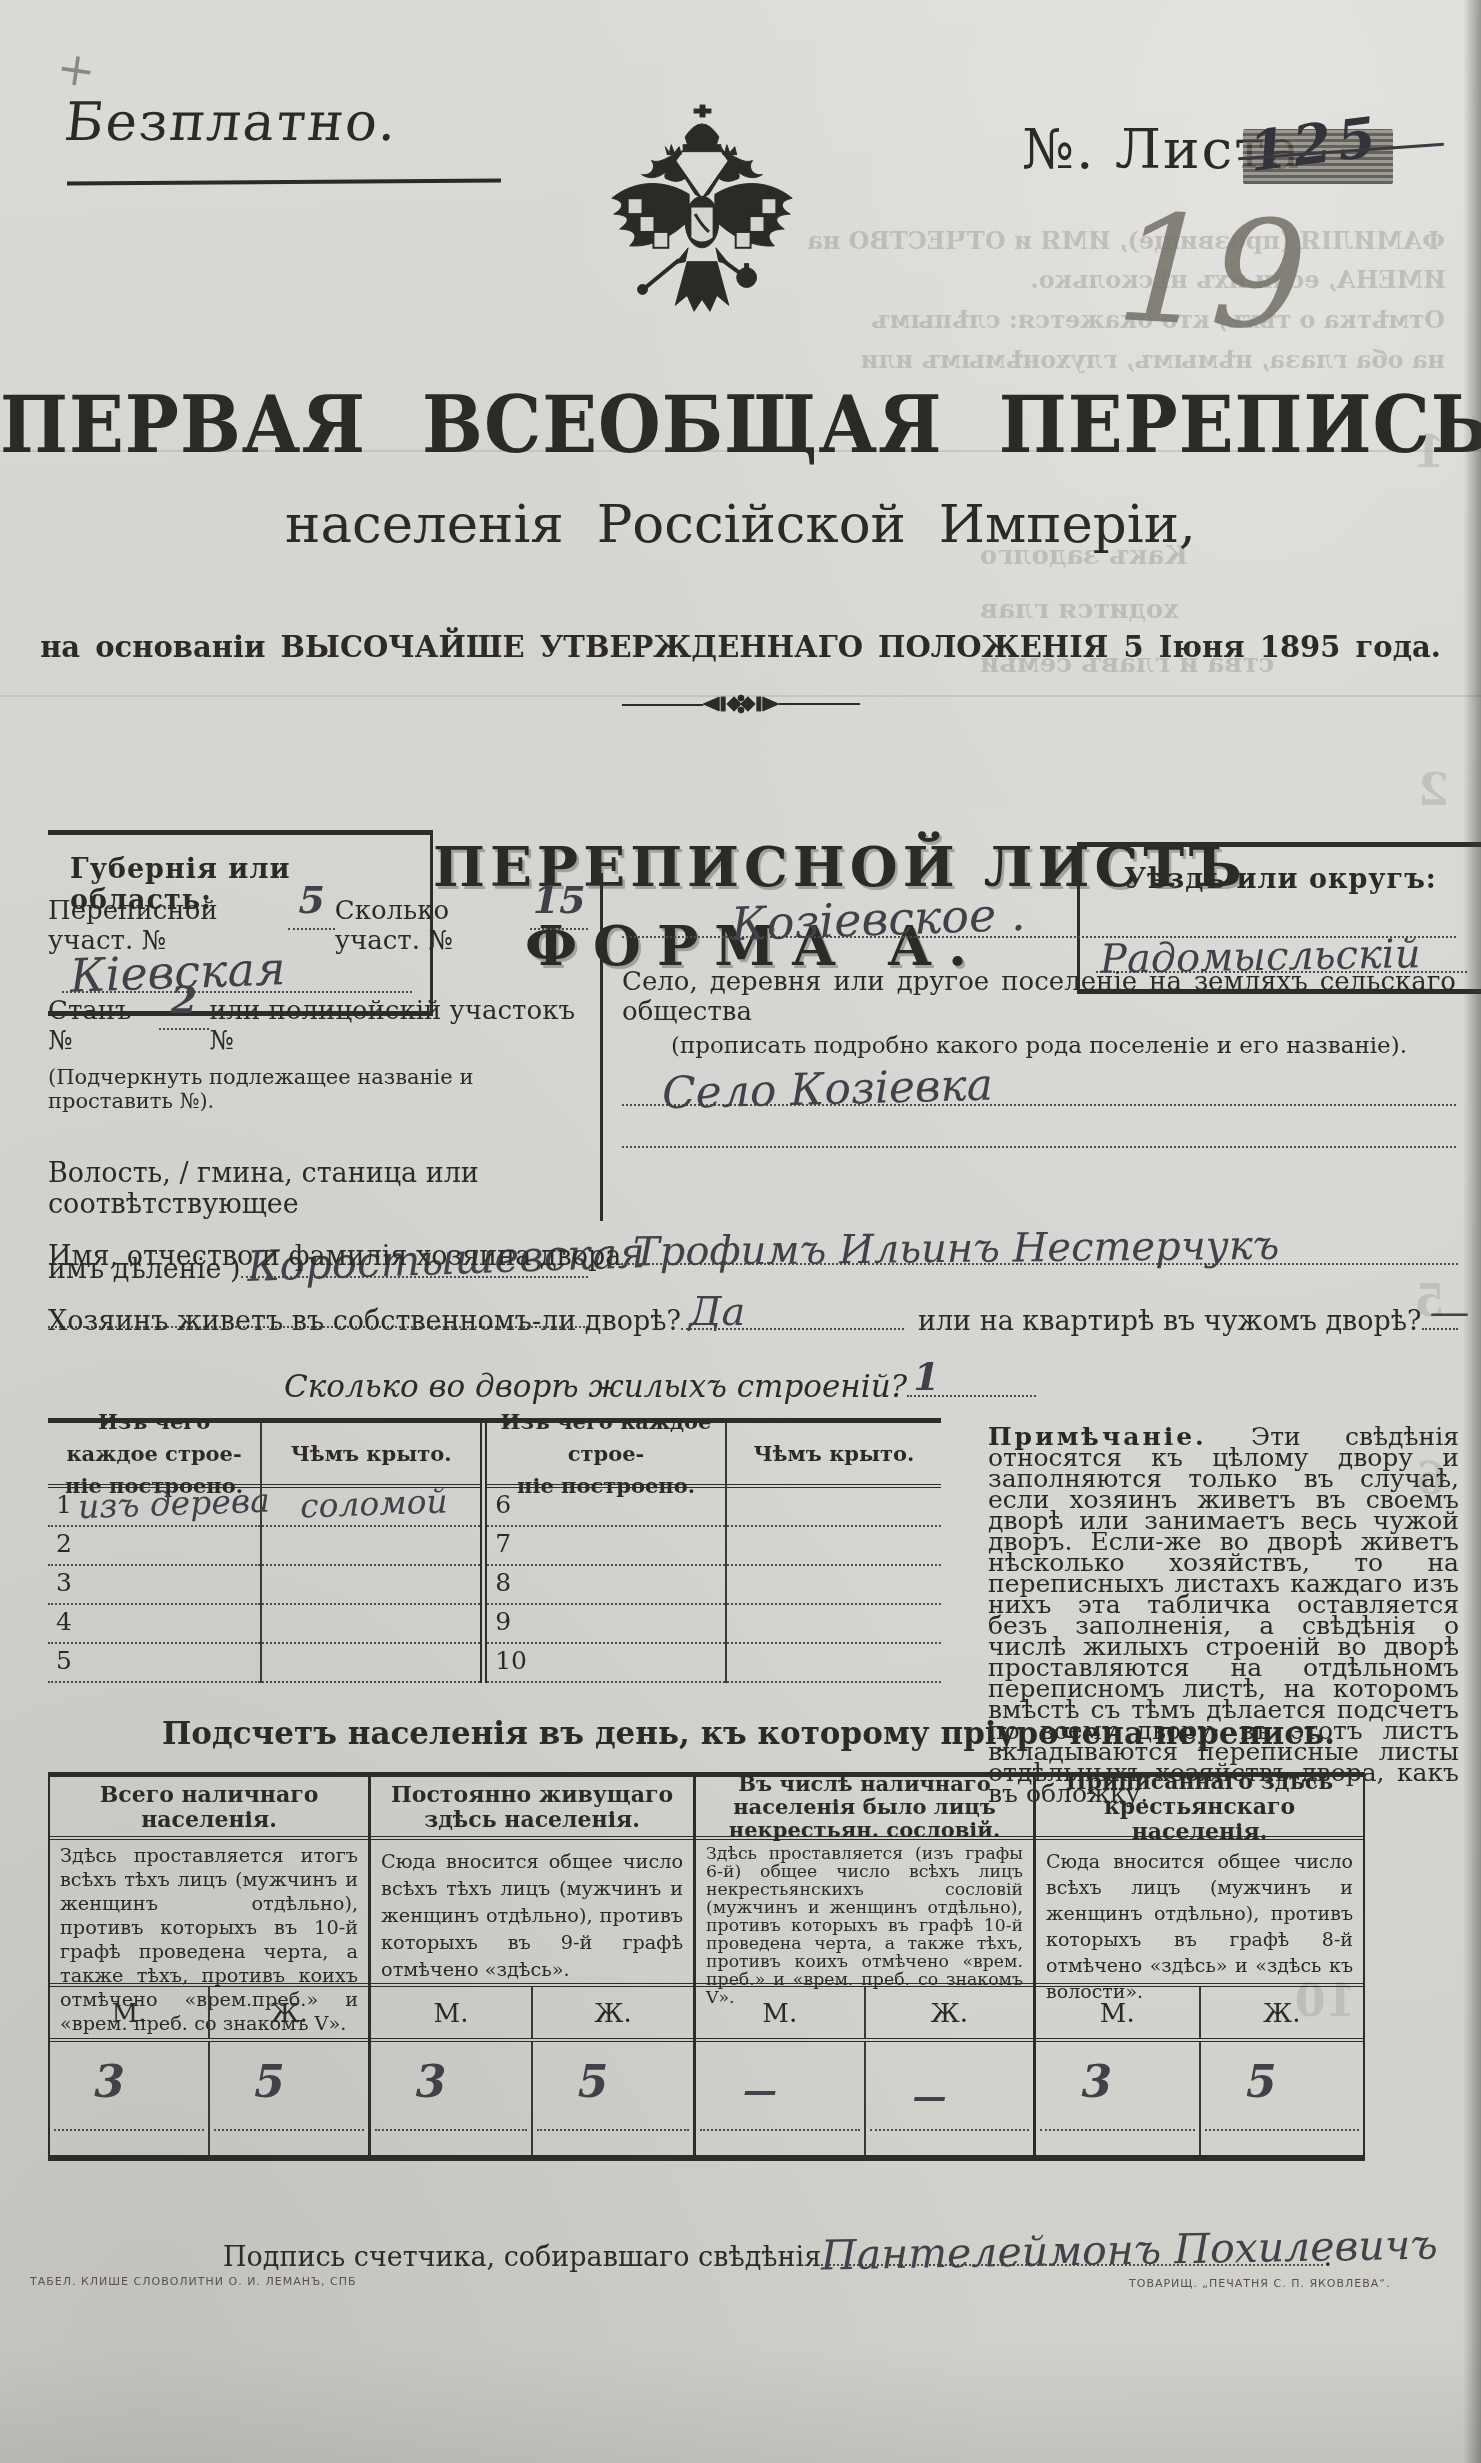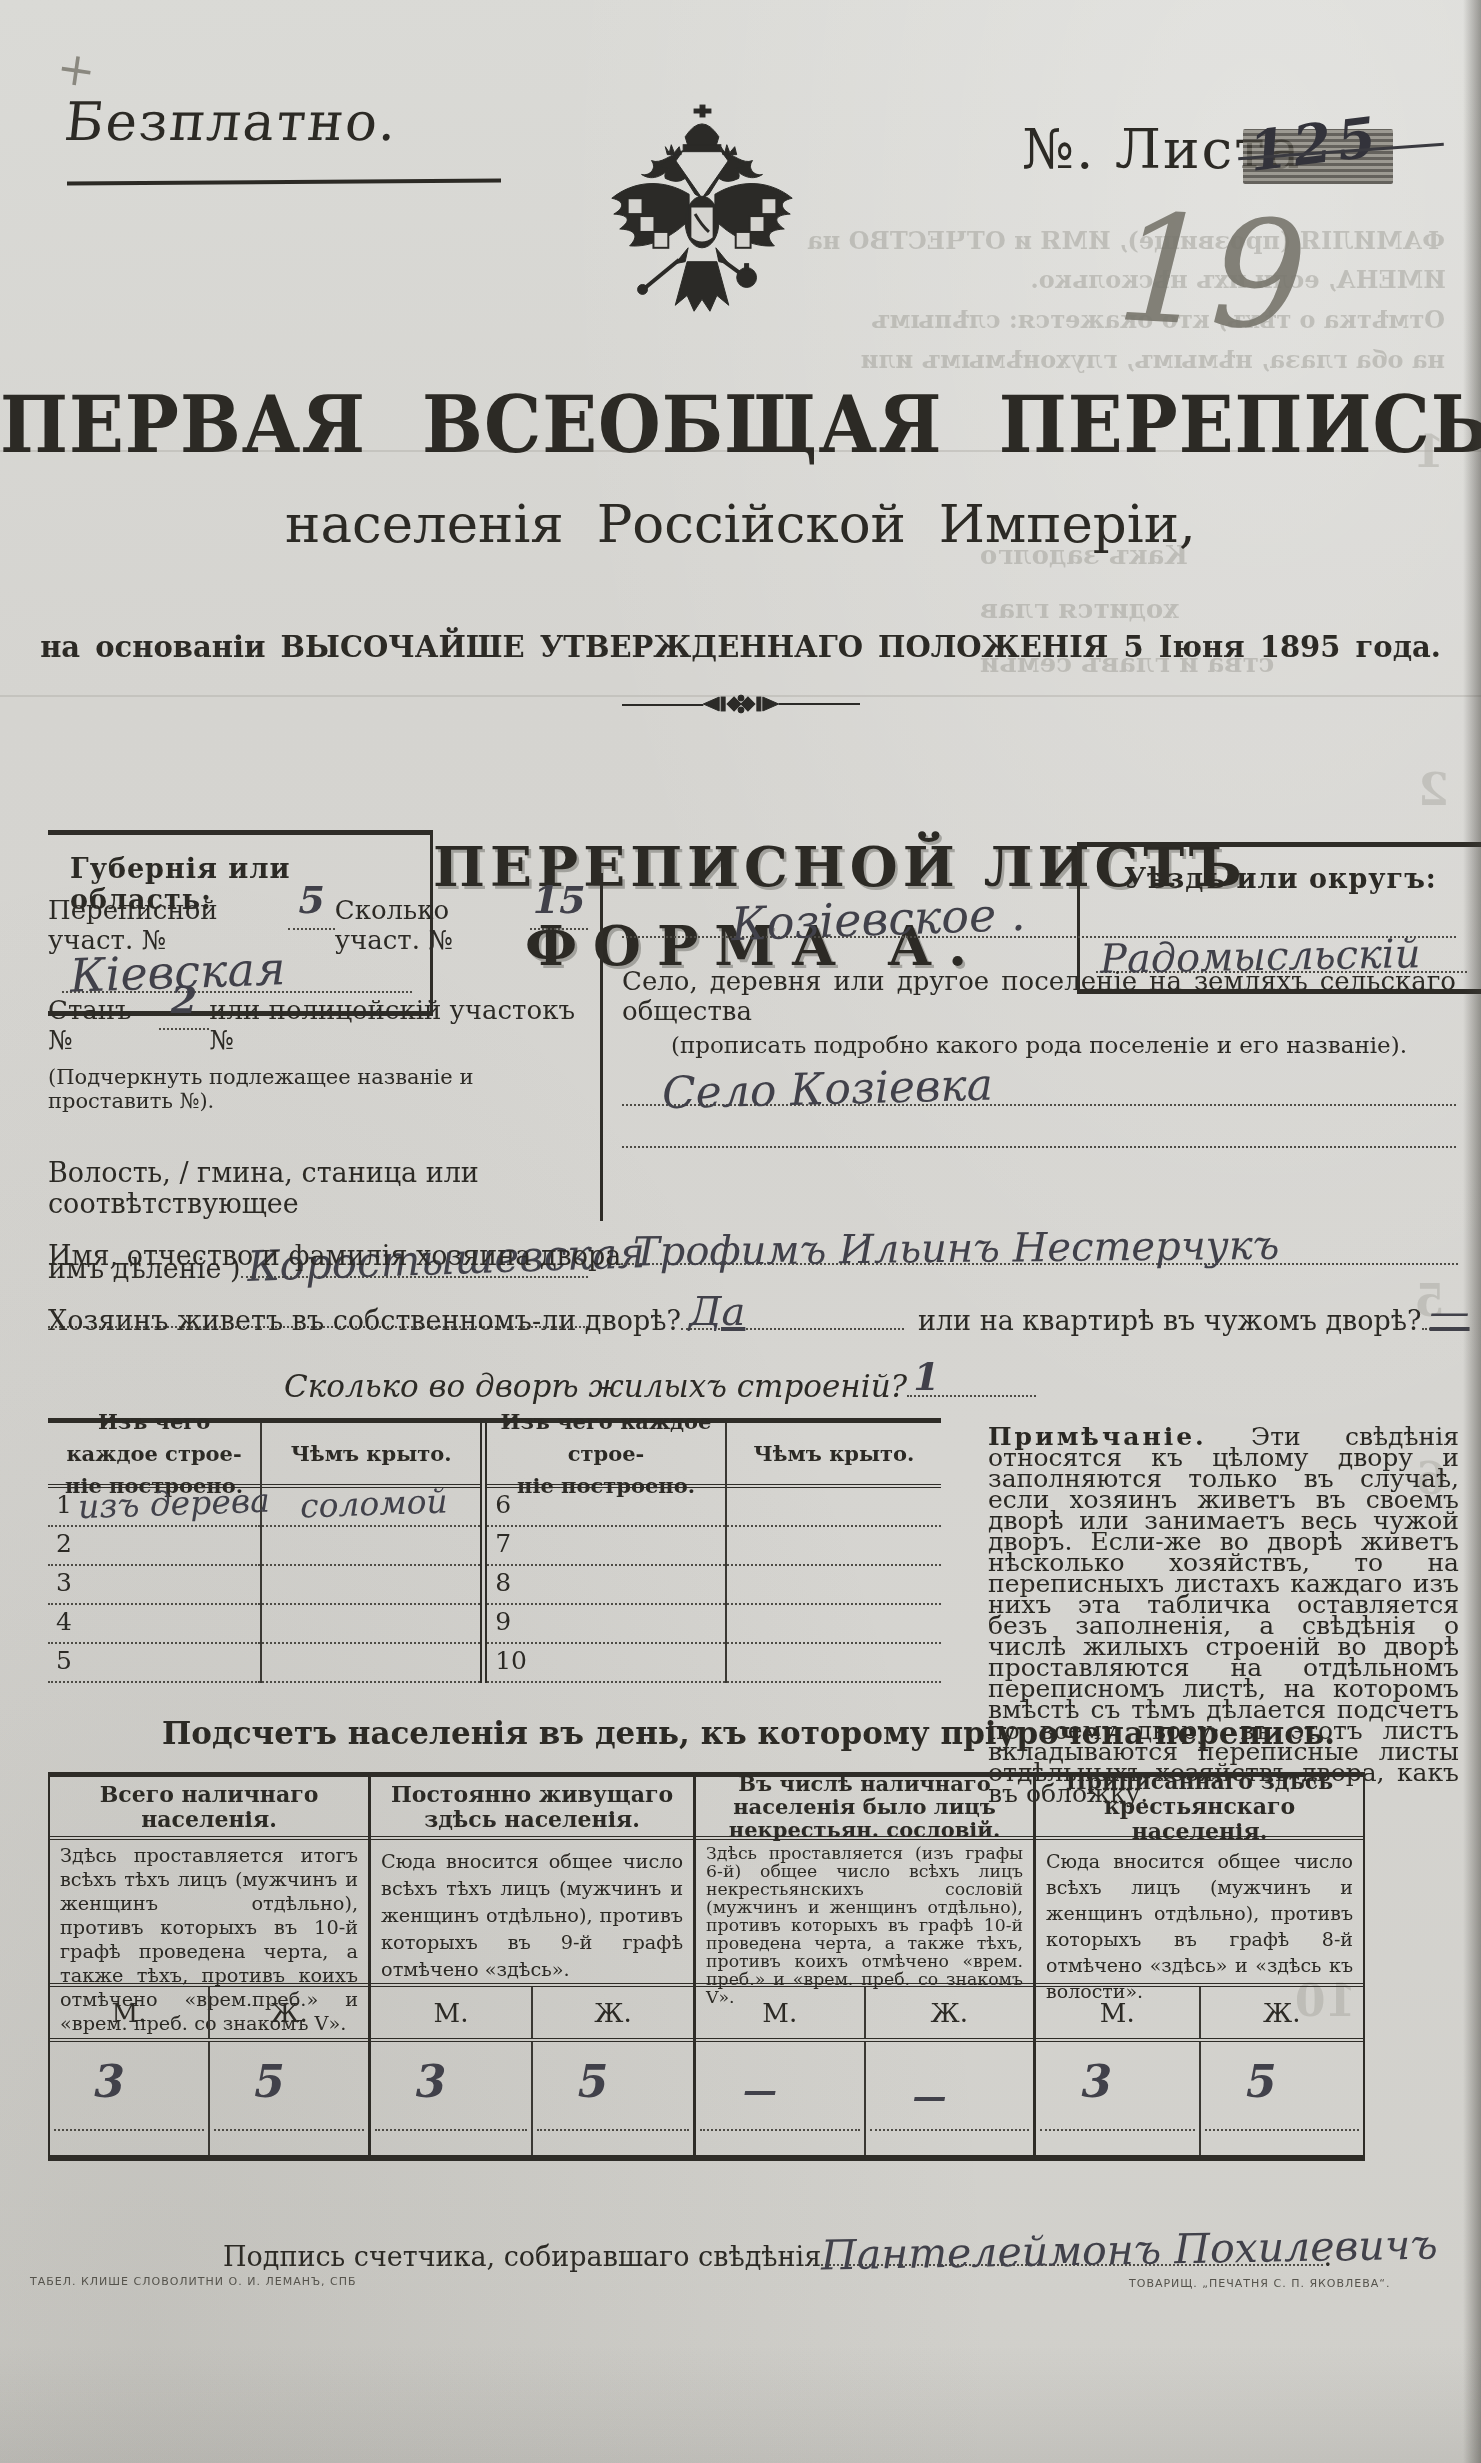--- a/index.html
+++ b/index.html
@@ -54,21 +54,21 @@
   
   .lab26{font-size:26px;}
   .lab27{font-size:27px;}
   .note-small{font-size:21px;}
   .vdivider{width:3px;background:#2e2c27;}
   .numhw{font-size:38px;font-weight:bold;transform:translateY(-6px);display:inline-block;}
   .flexline{display:flex;align-items:baseline;}
   .fill{flex:1;position:relative;}
   
   .hw-name{font-size:40px;position:absolute;left:12px;bottom:-8px;white-space:nowrap;transform:rotate(-.6deg);}
-  .hw-mid{font-size:40px;position:absolute;left:8px;bottom:-6px;white-space:nowrap;text-decoration:underline;}
+  .hw-mid{font-size:40px;position:absolute;left:8px;bottom:-6px;white-space:nowrap;}
   .italic-label{font-style:italic;font-size:31px;}
   
   .btable{display:flex;border-top:5px solid #2e2c27;}
   .bcol{display:flex;flex-direction:column;}
   .bcol2{border-left:2px solid #3a3833;}
   .bcol3{border-left:7px double #2e2c27;}
   .bcol4{border-left:2px solid #3a3833;}
   .bhead{height:65px;border-bottom:4px double #2e2c27;display:flex;align-items:center;
     justify-content:center;text-align:center;font-weight:bold;font-size:21px;
     line-height:32px;white-space:pre-line;padding:4px 6px;box-sizing:border-box;}

